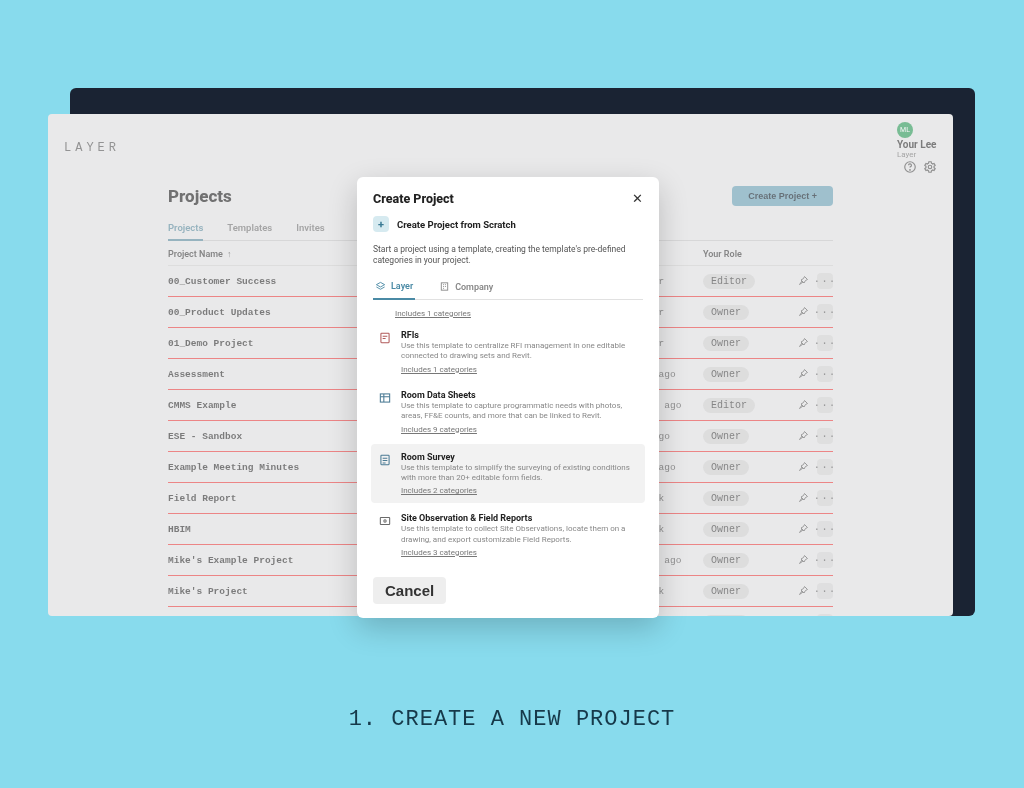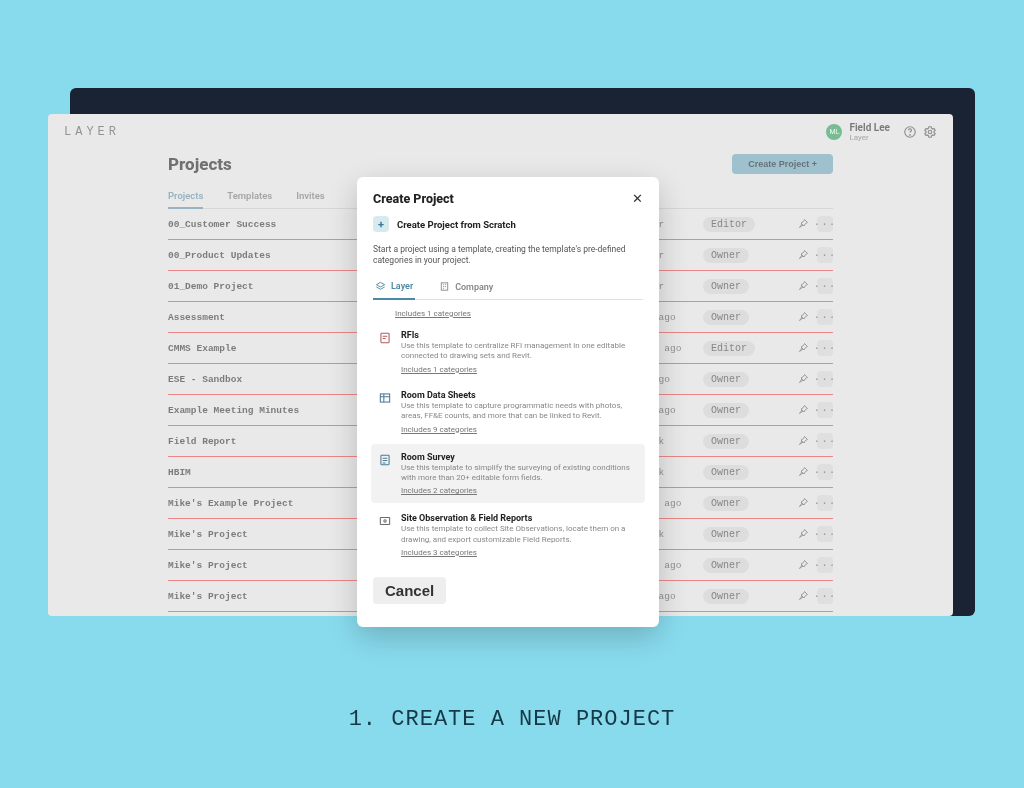--- a/index.html
+++ b/index.html
@@ -37,21 +37,21 @@
     justify-content: space-between;
     align-items: center;
     padding: 8px 16px;
   }
   .brand {
     font-family: "Courier New", monospace;
     letter-spacing: 4px;
     font-size: 12px;
     color: #5a5a5a;
   }
-  .user-block { display: flex; align-items: center; gap: 7px; }
+  .user-block { display: flex; gap: 1px; flex-direction: column; }
   .avatar {
     width: 16px; height: 16px; border-radius: 50%;
     background: #2e9e5b; color: #fff; font-size: 7px;
     display: flex; align-items: center; justify-content: center;
   }
   .user-name { font-weight: 700; font-size: 10px; }
   .user-sub { font-size: 8px; color: #777; }
   .header-icons { display: flex; gap: 6px; margin-left: 6px;}
   .hicon { width: 14px; height: 14px; color: #555; display:flex;align-items:center;justify-content:center;}
   .hicon svg { width: 14px; height: 14px; }
@@ -112,21 +112,21 @@
   .more-icon { background:#d9d9d9; border-radius:4px; font-size:11px; letter-spacing:1px;}
   .pin-icon svg { width:12px;height:12px; }
   
   .modal {
     position: absolute;
     left: 357px; top: 177px;
     width: 302px;
     background: #fff;
     border-radius: 6px;
     box-shadow: 0 10px 30px rgba(0,0,0,0.2);
-    padding: 14px 16px 23px;
+    padding: 14px 16px 14px;
     font-size: 9px;
     color: #222;
   }
   .modal-header { display:flex; justify-content:space-between; align-items:center; margin-bottom:10px;}
   .modal-title { font-size: 12.5px; font-weight: 800;}
   .close-x { font-size: 13px; color:#333; cursor:pointer; font-weight:300;}
   .scratch-row { display:flex; gap:8px; align-items:center; margin: 4px 0 12px;}
   .plus-badge {
     width:16px;height:16px;border-radius:4px;background:#d6eaf0;color:#3a7a94;
     display:flex;align-items:center;justify-content:center;font-weight:700;font-size:11px;
@@ -174,21 +174,21 @@
 
 <div class="frame-shadow"></div>
 
 <div class="app-frame">
   <div class="dim">
     <div class="app-header">
       <div class="brand">LAYER</div>
       <div class="user-block">
         <div class="avatar">ML</div>
         <div>
-          <div class="user-name">Field Lee</div>
+          <div class="user-name">Your Lee</div>
           <div class="user-sub">Layer</div>
         </div>
         <div class="header-icons">
           <span class="hicon">
             <svg viewBox="0 0 24 24" fill="none" stroke="currentColor" stroke-width="2">
                 <circle cx="12" cy="12" r="9"></circle>
                 <path d="M9.5 9a2.5 2.5 0 1 1 3.5 2.3c-.8.4-1 1-1 1.7"></path>
                 <circle cx="12" cy="17" r="0.6" fill="currentColor"></circle>
               </svg>
           </span>
@@ -207,20 +207,29 @@
         <div class="page-title">Projects</div>
         <button class="create-btn">Create Project +</button>
       </div>
 
       <div class="tabs" id="tabs">
           <div class="tab active">Projects</div>
           <div class="tab">Templates</div>
           <div class="tab">Invites</div>
         </div>
 
+      <div class="table-header">
+        <div class="col-name">
+          <span>Project Name</span>
+          <span class="sort-arrow">↑</span>
+        </div>
+        <div class="col-created">Created</div>
+        <div class="col-role">Your Role</div>
+        <div class="col-actions"></div>
+      </div>
 
       <div id="proj-rows">
           <div class="proj-row">
             <div class="proj-name">00_Customer Success</div>
             <div class="proj-created">last year</div>
             <div class="proj-role"><span class="role-pill">Editor</span></div>
             <div class="proj-actions">
               <span class="pin-icon">
                 <svg viewBox="0 0 24 24" fill="none" stroke="currentColor" stroke-width="2">
                   <path d="M15 3l6 6-4 2-3 5-4-4-5 7 7-5-4-4 5-3 2-4z"></path>

